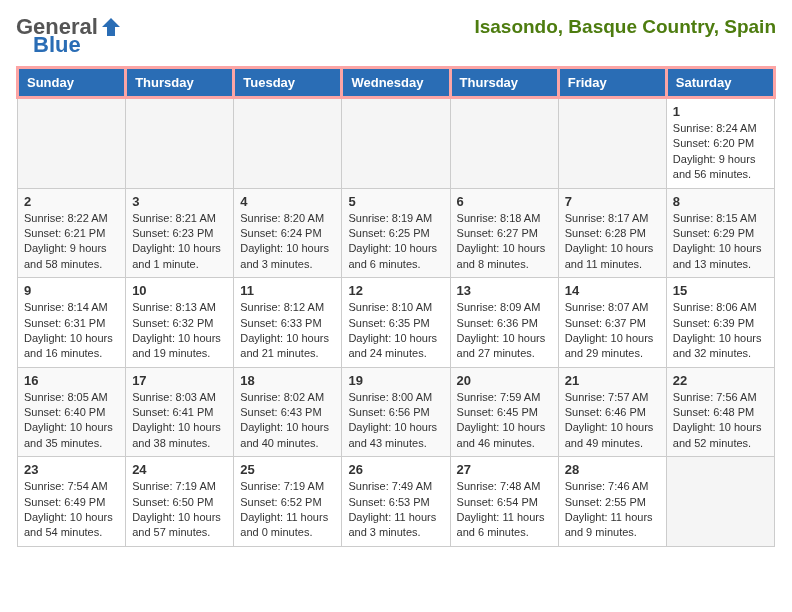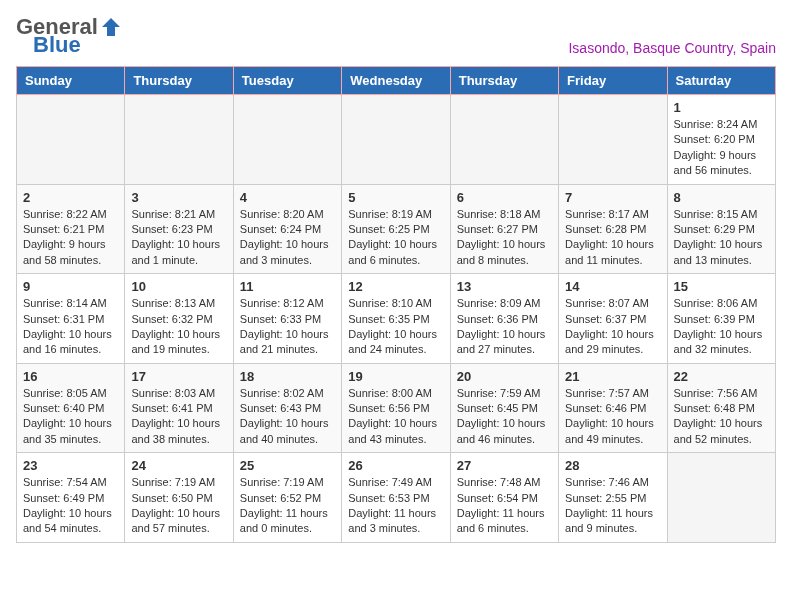--- a/index.html
+++ b/index.html
@@ -6,21 +6,21 @@
     body {
       font-family: Arial, sans-serif;
       background: #fff;
       width: 792px;
       min-height: 612px;
       padding: 16px;
     }
     .header {
       display: flex;
       justify-content: space-between;
-      align-items: flex-end;
+      align-items: flex-start;
       margin-bottom: 10px;
     }
     .logo {
       display: flex;
       flex-direction: column;
       align-items: flex-start;
     }
     .logo-text {
       font-size: 22px;
       font-weight: bold;
@@ -30,36 +30,37 @@
     .logo-blue { color: #2a6db5; }
     .title-block {
       text-align: right;
     }
     .month-title {
       font-size: 36px;
       font-weight: normal;
       color: #333;
     }
     .location {
-      font-size: 14px;
-      color: #a21caf;
+      font-size: 19px;
+      color: #4d7c0f;
+      font-weight: bold;
     }
     .calendar {
       width: 100%;
       border-collapse: collapse;
       border: 1px solid #ccc;
     }
     .calendar th {
       background: #2a6db5;
       color: #fff;
       text-align: left;
       padding: 6px 8px;
       font-size: 13px;
       font-weight: bold;
-      border: 1px solid #fca5a5;
+      border: 3px solid #fca5a5;
     }
     .calendar td {
       vertical-align: top;
       border: 1px solid #ccc;
       padding: 5px 6px;
       width: 108px;
       min-height: 90px;
       font-size: 11px;
       color: #333;
       background: #fff;

